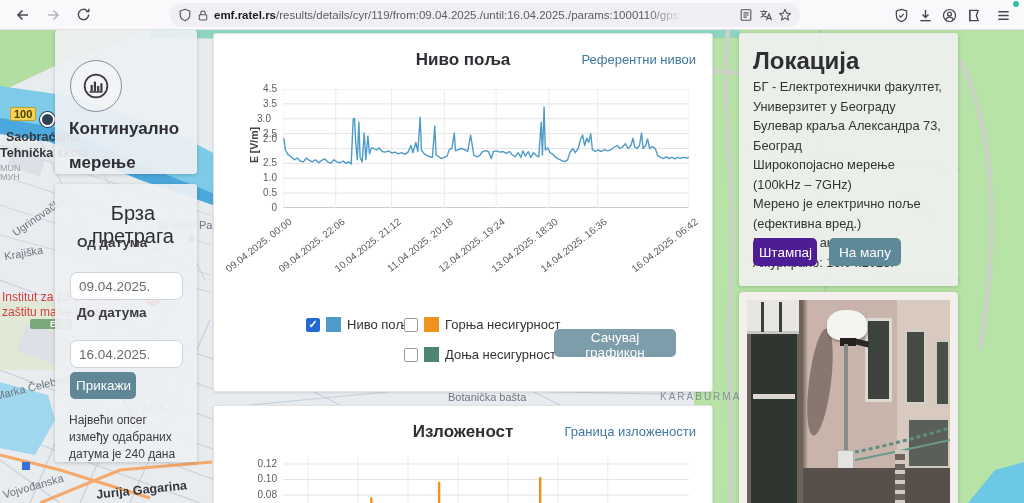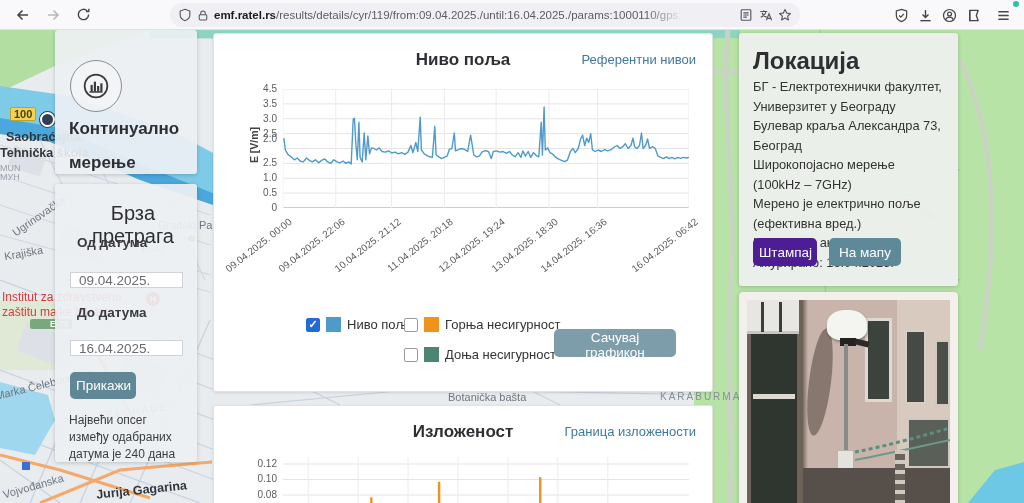--- a/index.html
+++ b/index.html
@@ -46,22 +46,22 @@
   .btn{border:none;border-radius:5px;color:#fff;cursor:pointer;font-size:13.5px;}
 
   
   #side1{left:55px;top:30px;width:142px;height:144px;}
   #side1 .circle{position:absolute;left:15px;top:30px;width:52px;height:52px;border-radius:50%;
                  border:1px solid #8a8f94;display:flex;align-items:center;justify-content:center;background:rgba(250,250,250,.4);}
   #side1 .title{position:absolute;left:14px;top:82px;font-size:17px;font-weight:700;color:#2e2e33;line-height:34px;}
   #side2{left:55px;top:184px;width:142px;height:278px;}
   #side2 .head{position:absolute;left:14px;top:18px;font-size:20px;font-weight:400;color:#2e2e33;text-align:center;}
   .fld-label{position:absolute;left:22px;width:72px;font-size:13.5px;font-weight:700;color:#3a3a40;line-height:18px;}
-  .fld-input{position:absolute;left:15px;width:113px;height:16px;background:#fff;border:1px solid #cfd3d7;
-             border-radius:0;font-size:13.5px;color:#6a6a70;padding:0 8px;}
+  .fld-input{position:absolute;left:15px;width:113px;height:28px;background:#fff;border:1px solid #cfd3d7;
+             border-radius:7px;font-size:13.5px;color:#6a6a70;padding:0 8px;}
   #show-btn{position:absolute;left:15px;top:188px;width:66px;height:27px;background:#5f8796;}
   #side2 .note{position:absolute;left:14px;top:228px;width:118px;font-size:12px;color:#3c3c42;line-height:17px;}
 
   
   #field-card{left:213px;top:33px;width:500px;height:359px;}
   .card-head{position:relative;height:40px;padding-top:16px;}
   .card-head .card-title{display:block;text-align:center;width:72%;margin:0 auto;}
   .card-head .card-link{position:absolute;right:16px;top:18px;}
   .plot{position:absolute;}
   .plot svg{display:block;}
@@ -294,21 +294,21 @@
       <a class="card-link">Референтни нивои</a>
     </div>
     <span class="yaxis-title" style="left:22px;top:105px;">E [V/m]</span>
     <div id="field-ylabels">
         <span class="ylab" style="left: 37px; top: 168px; width: 26px; text-align: right;">0</span>
         <span class="ylab" style="left: 37px; top: 153.125px; width: 26px; text-align: right;">0.5</span>
         <span class="ylab" style="left: 37px; top: 138.25px; width: 26px; text-align: right;">1.0</span>
         <span class="ylab" style="left: 37px; top: 123.375px; width: 26px; text-align: right;">2.5</span>
         <span class="ylab" style="left: 37px; top: 99px; width: 26px; text-align: right;">2.0</span>
         <span class="ylab" style="left: 37px; top: 93.625px; width: 26px; text-align: right;">2.5</span>
-        <span class="ylab" style="left: 37px; top: 78.75px; width: 26px; text-align: right;">3.0</span>
+        <span class="ylab" style="left: 37px; top: 78.75px; width: 26px; text-align: center;">3.0</span>
         <span class="ylab" style="left: 37px; top: 63.875px; width: 26px; text-align: right;">3.5</span>
         <span class="ylab" style="left: 37px; top: 49px; width: 26px; text-align: right;">4.5</span>
       </div>
     <div class="plot" style="left:69px;top:55px;">
       <svg id="field-svg" width="406" height="119" viewBox="0 0 406 119">
           <line x1="0" y1="119" x2="406" y2="119" stroke="#9a9a9e" stroke-width="1"></line>
           <line x1="0" y1="104.125" x2="406" y2="104.125" stroke="#e4e4e6" stroke-width="1"></line>
           <line x1="0" y1="89.25" x2="406" y2="89.25" stroke="#e4e4e6" stroke-width="1"></line>
           <line x1="0" y1="74.375" x2="406" y2="74.375" stroke="#e4e4e6" stroke-width="1"></line>
           <line x1="0" y1="59.5" x2="406" y2="59.5" stroke="#e4e4e6" stroke-width="1"></line>

